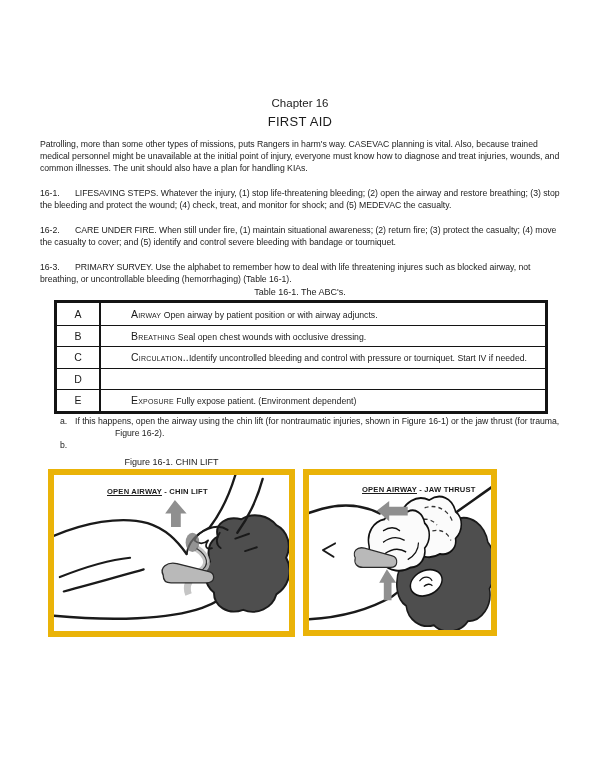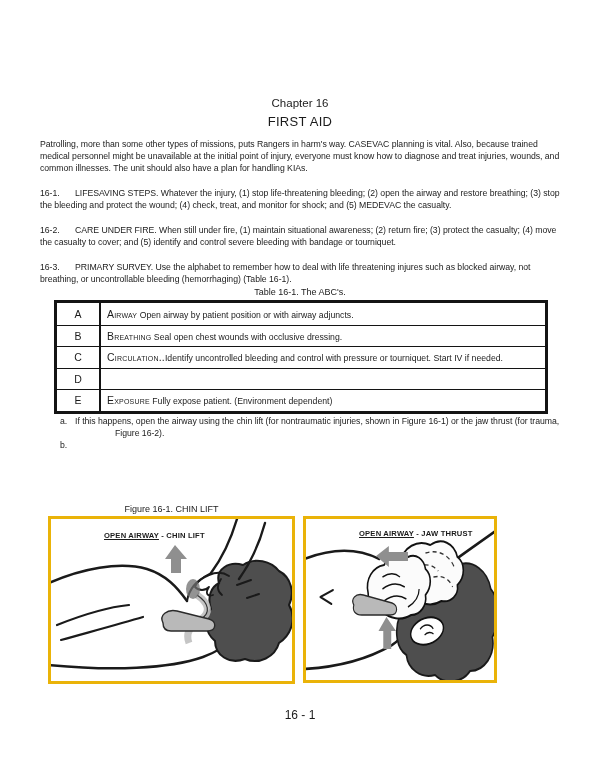--- a/index.html
+++ b/index.html
@@ -20,30 +20,30 @@
   .intro { margin-top:9px; }
   .para  { margin-top:13px; }
   .pnum  { display:inline-block; width:35px; }
   .sub   { padding-left:75px; text-indent:-55px; }
   .snum  { display:inline-block; width:15px; text-indent:0; }
   .table-caption { text-align:center; font-size:9px; margin-top:2px; }
   .abc-table { margin:3px 12px 0 14px; border:3px solid #141414; }
   .abc-row { display:flex; align-items:center; height:21.5px; border-top:1.6px solid #141414; }
   .abc-row:first-child { border-top:none; }
   .abc-letter { width:44px; text-align:center; font-size:10.5px; border-right:2.5px solid #141414; align-self:stretch; display:flex; align-items:center; justify-content:center; }
-  .abc-text { flex:1; padding-left:6px; font-size:8.7px; }
+  .abc-text { flex:1; padding-left:6px; font-size:8.7px;margin-left:24px; }
   .term { font-variant:small-caps; font-size:10.5px; letter-spacing:.2px; }
   .para-164 { margin-top:11px; }
   .sub-a { margin-top:1px; }
   .fig-captions { display:flex; margin-left:8px; margin-top:6px; }
-  .fig-captions > div { font-size:9px; text-align:center;margin-top:47px; }
+  .fig-captions > div { font-size:9px; text-align:center; }
   .fig-cap-left  { width:247px; margin-right:8px; }
   .fig-cap-right { width:242px; }
   .figs { display:flex; margin-left:8px; margin-top:2px; }
-  .fig-box { position:relative; border:3px solid #eab308; background:#fff; }
+  .fig-box { position:relative; border:6px solid #eab308; background:#fff; }
   .fig-box.left  { width:247px; height:168px; margin-right:8px; }
   .fig-box.right { width:194px; height:167px; }
   .fig-box svg { position:absolute; left:0; top:0; width:100%; height:100%; }
   .fig-label { position:absolute; font-size:7.6px; font-weight:bold; letter-spacing:.2px; white-space:nowrap; }
   .fig-label .u { text-decoration:underline; }
   .fig-label-left  { left:53px; top:12px; }
   .fig-label-right { left:53px; top:10px; }
   .page-number { position:absolute; left:0; top:708px; width:100%; text-align:center; font-size:12px; }
 </style>
 </head>
@@ -149,15 +149,14 @@
         <path d="M60,86 C56,80 62,74 72,76 L108,84 C116,86 116,96 106,96 L70,96 C62,96 58,92 60,86 Z" stroke="#2a2a2a" stroke-width="1.4" fill="#b9b9b9"></path>
 
         <polygon points="88,37 104,27 104,33 128,33 128,42 104,42 104,48" fill="#8f8f8f"></polygon>
         <polygon points="101,98 91,112 97,112 97,130 107,130 107,112 113,112" fill="#8f8f8f"></polygon>
       </svg>
       <div class="fig-label fig-label-right"><span class="u">OPEN AIRWAY</span><span> - JAW THRUST</span></div>
     </div>
 
   </div>
 
-  <div class="page-number">16 - 1</div>
 
 </div>
 
 </body></html>

